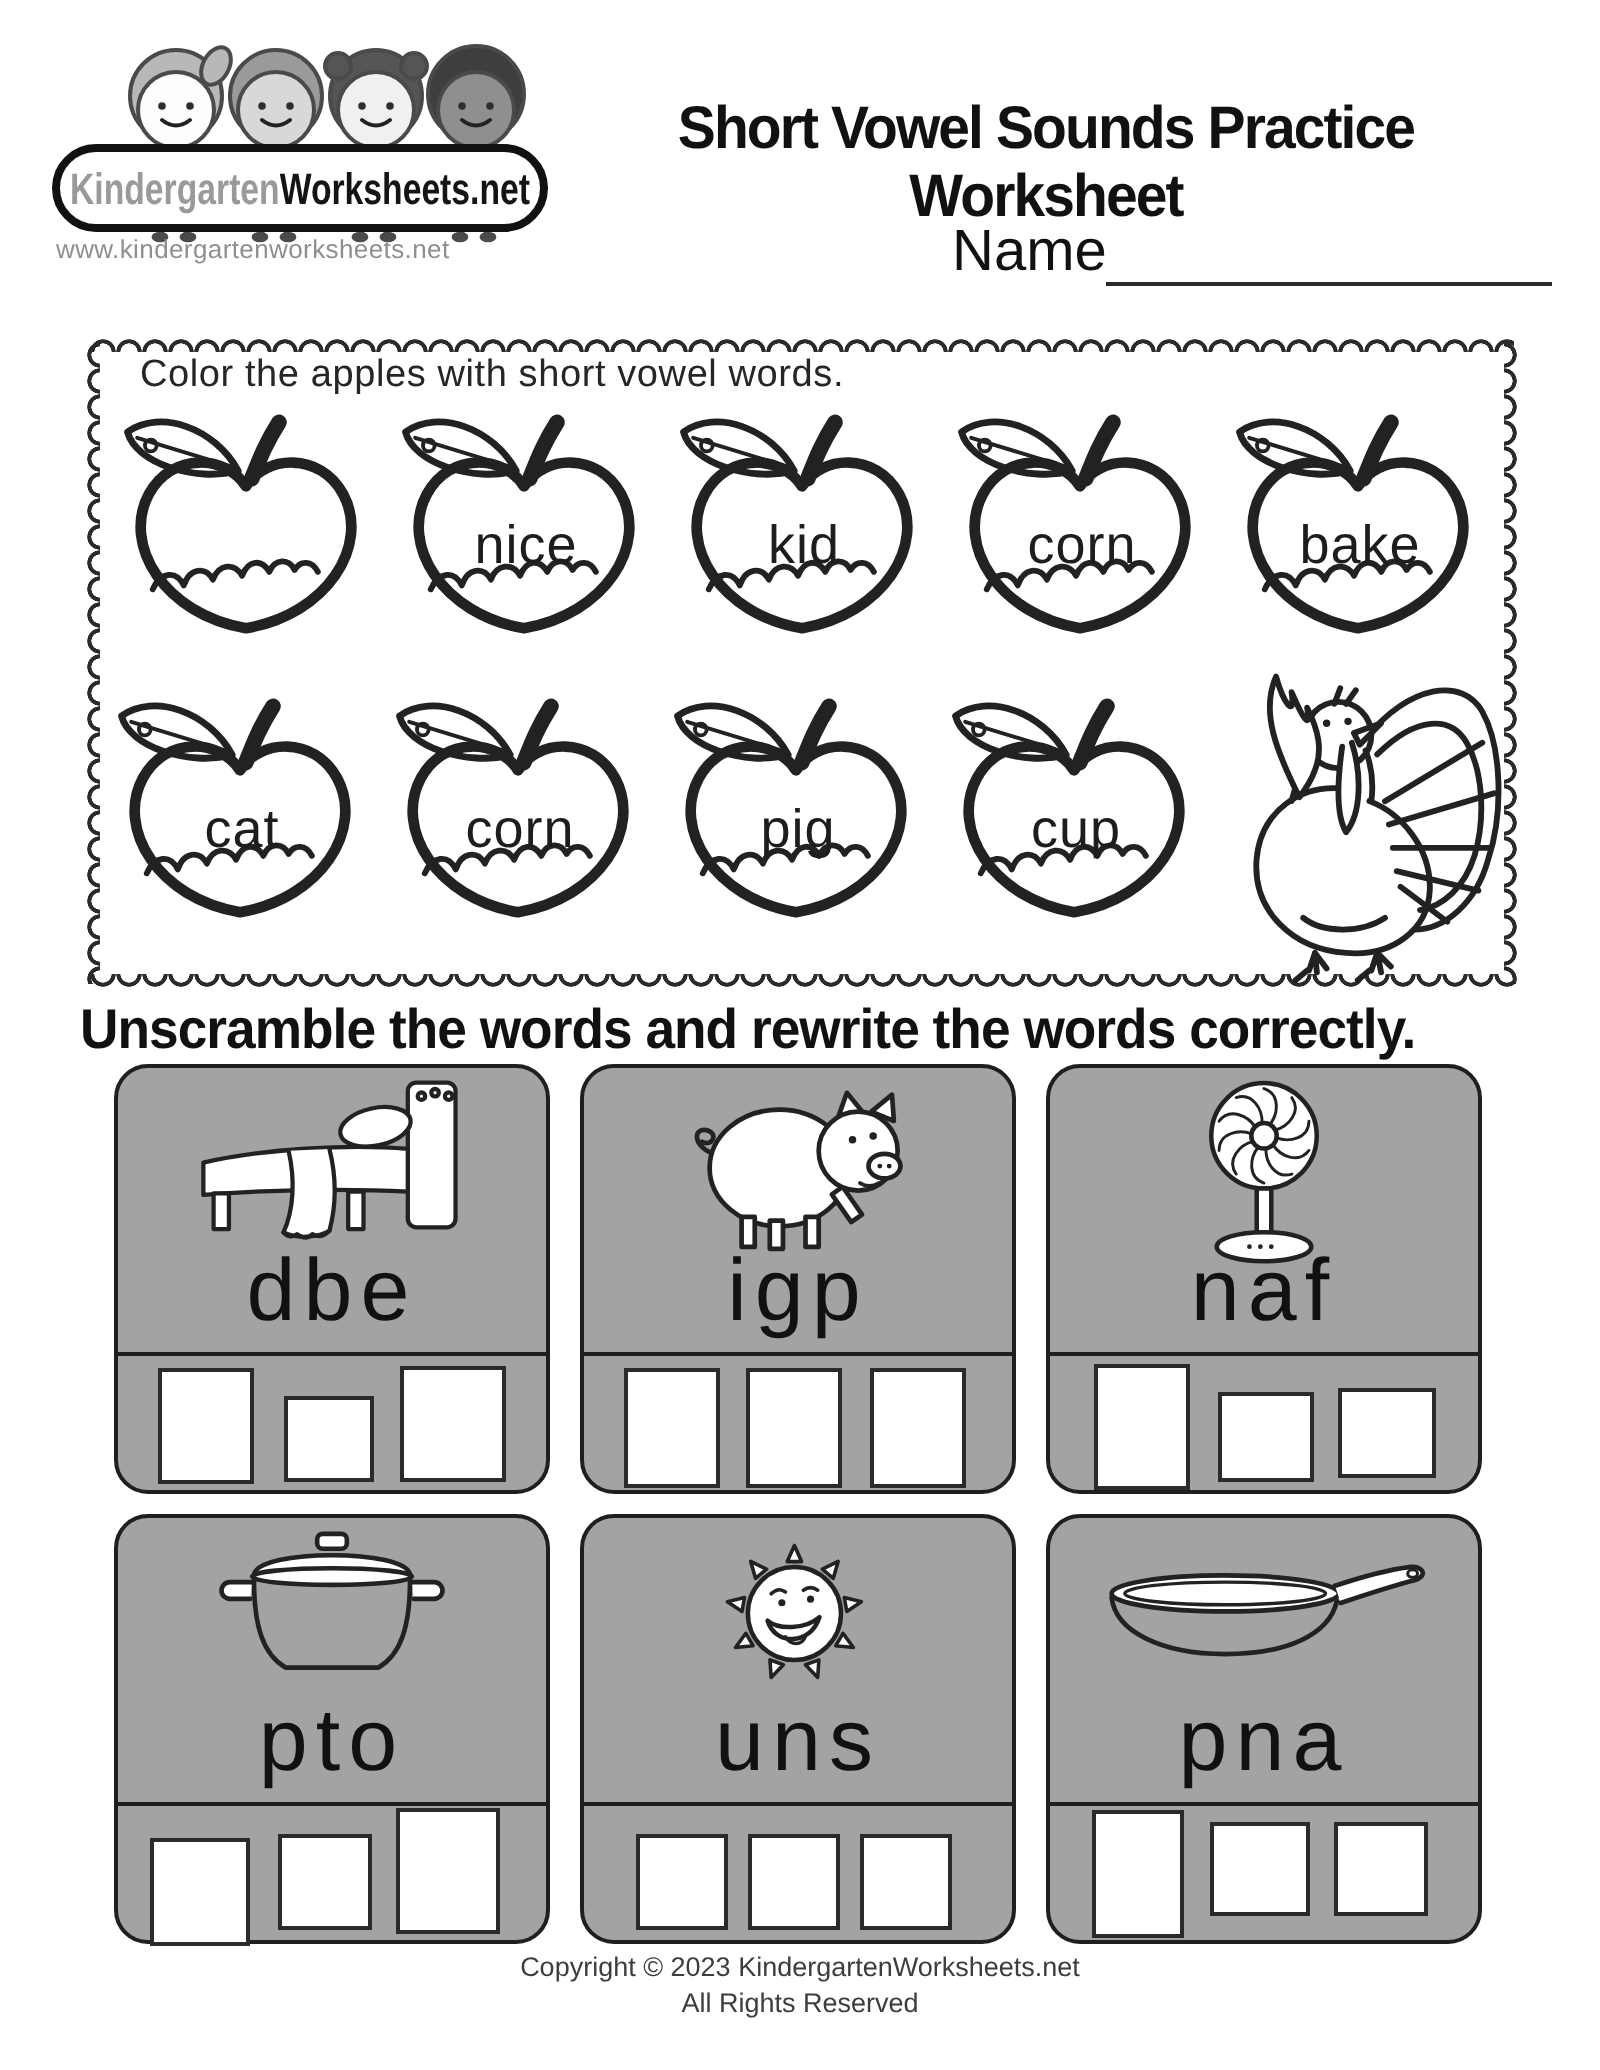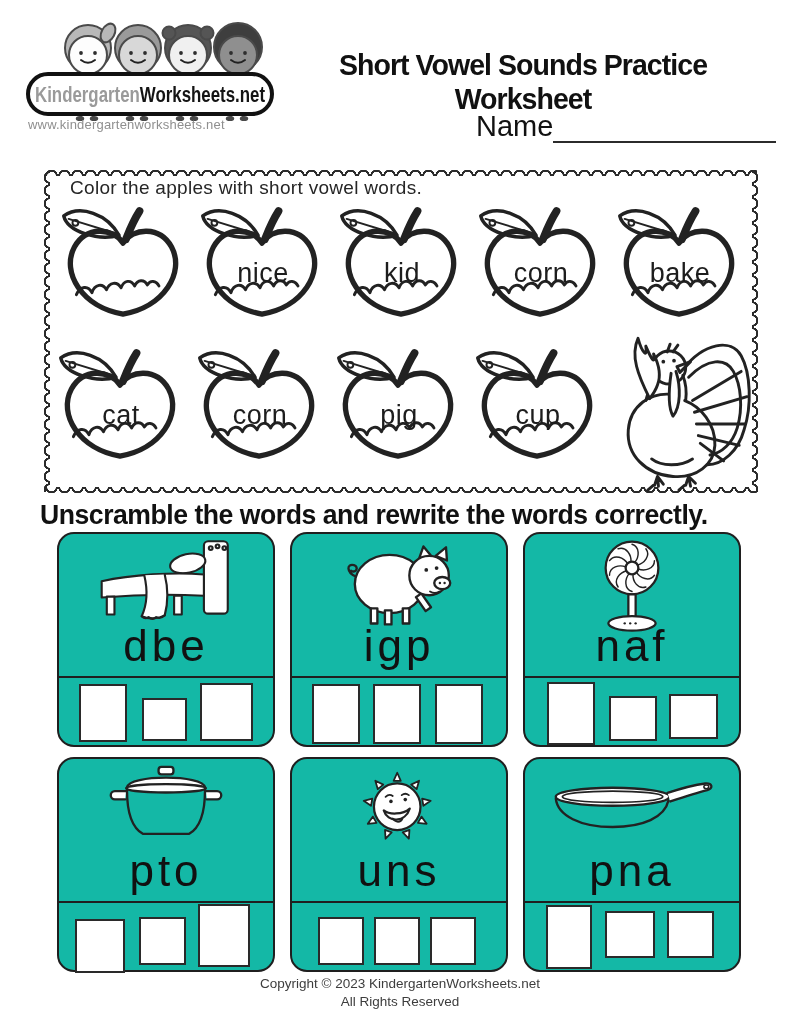--- a/index.html
+++ b/index.html
@@ -36,21 +36,21 @@
   .apple svg{position:absolute;left:0;top:0;}
   .apple .word{position:absolute;left:0;right:0;top:54%;transform:translateY(-50%);
       text-align:center;font-size:27px;color:#1d1d1d;letter-spacing:.5px;}
   #turkey{position:absolute;left:597px;top:313px;width:155px;height:180px;}
 
   
   #unscramble-heading{position:absolute;left:40px;top:499px;font-size:28px;font-weight:bold;
       letter-spacing:-.5px;transform:scaleX(.95);transform-origin:left center;color:#111;}
   #cards{position:absolute;left:57px;top:532px;display:grid;
       grid-template-columns:repeat(3,218px);grid-auto-rows:215px;column-gap:15px;row-gap:10px;}
-  .card{position:relative;border:2.5px solid #1f1f1f;border-radius:17px;background:#14b8a6;box-sizing:border-box;}
+  .card{position:relative;border:2.5px solid #1f1f1f;border-radius:17px;background:#a3a3a3;box-sizing:border-box;}
   .card .img{position:absolute;left:0;right:0;top:3px;height:94px;display:flex;align-items:flex-start;justify-content:center;}
   .card .word{position:absolute;left:0;right:0;top:90px;text-align:center;font-size:44px;
       letter-spacing:4px;color:#111;line-height:1;}
   .card .divider{position:absolute;left:0;right:0;top:142px;border-top:2.5px solid #1f1f1f;}
   .card .boxes{position:absolute;left:0;right:0;top:144px;bottom:0;}
   .abox{position:absolute;border:2.5px solid #2a2a2a;background:#fff;box-sizing:border-box;}
 
   
   #footer{position:absolute;left:0;top:975px;width:800px;text-align:center;
       font-size:13.5px;color:#3d3d3d;line-height:1.35;}

